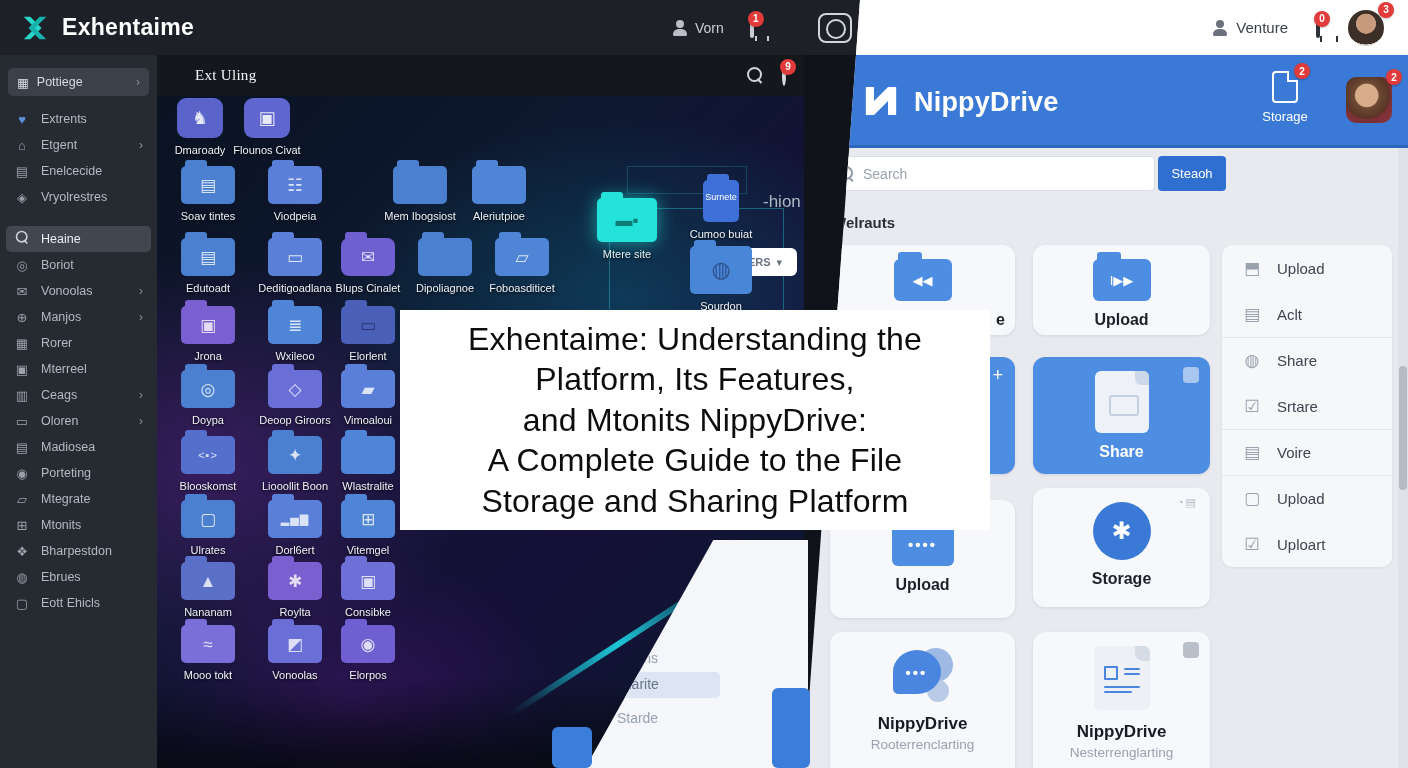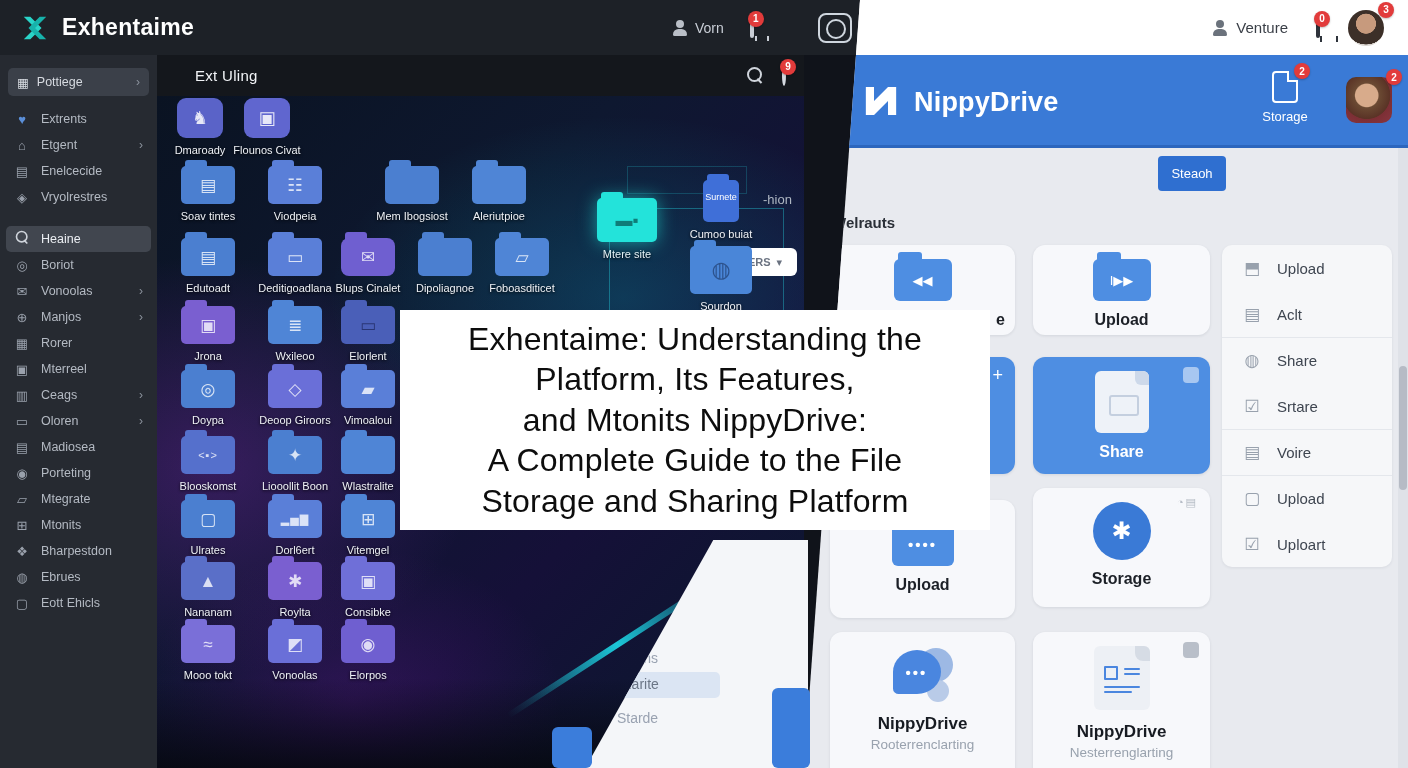--- a/index.html
+++ b/index.html
@@ -35,21 +35,21 @@
   .si { display:flex; align-items:center; height:26px; padding:0 14px; gap:11px;
     color:#b4bac3; font-size:12.5px; white-space:nowrap; }
   .si .ic { width:16px; text-align:center; font-size:13px; color:#9aa1ac; flex:0 0 16px; }
   .si .chev { margin-left:auto; color:#8b929d; font-size:12px; }
   .si.active { background:#41464f; border-radius:5px; margin:0 6px; padding:0 8px; color:#eceff3; }
   .sgap { height:16px; }
   .chev { color:#8b929d; font-size:12px; }
 
   .c-topbar { position:absolute; left:157px; top:55px; width:647px; height:41px; background:#14171c;
     z-index:1; display:flex; align-items:center; }
-  .c-title { color:#f2f4f7; font-size:15px; margin-left:38px; letter-spacing:.3px; }
+  .c-title { color:#f2f4f7; font-size:15px; margin-left:38px; letter-spacing:.3px;font-family:Liberation Serif, serif; }
   .mag { position:relative; width:17px; height:17px; display:inline-block; }
   .mag::before { content:""; position:absolute; left:0; top:0; width:11px; height:11px;
     border:2px solid #cfd4db; border-radius:50%; }
   .mag::after { content:""; position:absolute; left:11px; top:11px; width:6px; height:2px;
     background:#cfd4db; transform:rotate(45deg); transform-origin:0 0; }
   .c-top-icons { position:absolute; right:18px; display:flex; align-items:center; gap:18px; }
   .ring { position:relative; width:24px; height:24px; border:2px solid #d5dae1; border-radius:50%; }
 
   .desktop { position:absolute; left:157px; top:96px; width:647px; height:672px; overflow:hidden; z-index:1;
     background:
@@ -67,21 +67,21 @@
     display:flex; align-items:center; justify-content:center; }
   .folder::before { content:""; position:absolute; top:-6px; left:4px; width:22px; height:8px;
     background:inherit; border-radius:3px 3px 0 0; }
   .fg { color:rgba(255,255,255,.78); font-size:17px; line-height:1; }
   .fg.small { font-size:11px; letter-spacing:1px; }
   .flabel { font-size:11px; color:#eef1f6; margin-top:6px; text-shadow:0 1px 3px rgba(0,0,0,.9); white-space:nowrap; }
   .appic { width:46px; height:40px; border-radius:9px; margin:0 auto; display:flex; align-items:center;
     justify-content:center; color:rgba(255,255,255,.85); font-size:18px; }
   .ddp { position:absolute; background:#fff; border-radius:6px; display:flex; align-items:center;
     gap:6px; justify-content:center; color:#6a7280; font-size:11px; font-weight:700; }
-  .ghost-txt { position:absolute; color:#aeb6c2; font-size:13px; }
+  .ghost-txt { position:absolute; color:#aeb6c2; font-size:17px; }
   .intxt { position:absolute; top:12px; left:0; right:0; text-align:center; color:#fff; font-size:9px; }
 
   
   .wedge { position:absolute; left:552px; top:540px; width:256px; height:228px; background:#f4f6f9;
     z-index:3; clip-path:polygon(63% 0, 100% 0, 100% 100%, 13% 100%); }
   .w-title { position:absolute; left:46px; top:26px; font-size:19px; color:#8a93a3; font-weight:700; }
   .w-it { position:absolute; left:46px; font-size:14px; color:#99a2b1; display:flex; gap:8px; align-items:center; }
   .w-hl { position:absolute; left:30px; top:132px; width:138px; height:26px; background:#dbe5f3; border-radius:5px; }
   .blue-rect { position:absolute; background:#3b7ddb; border-radius:6px; z-index:3; }
 
@@ -320,21 +320,21 @@
           <span class="fg">▤</span>
         </div>
       <div class="flabel">Soav tintes</div>
       </div>
     <div class="fi" style="left:95px;top:70px">
       <div class="folder" style="background:#5a7fd8">
           <span class="fg">☷</span>
         </div>
       <div class="flabel">Viodpeia</div>
       </div>
-    <div class="fi" style="left:212px;top:70px">
+    <div class="fi" style="left:220px;top:70px">
       <div class="folder" style="background:#4b7fd0"></div>
       <div class="flabel">Mem Ibogsiost</div>
       </div>
     <div class="fi" style="left:299px;top:70px">
       <div class="folder" style="background:#4f85d6"></div>
       <div class="flabel">Aleriutpioe</div>
       </div>
 
     <div class="fi" style="left:8px;top:142px">
       <div class="folder" style="background:#4b7fd0">
@@ -555,20 +555,24 @@
         </div>
         <div class="stor-label">Storage</div>
       </div>
       <div style="position:absolute;left:542px;top:22px">
         <div class="avatar-sq" style="position:static"></div>
         <span class="badge">2</span>
       </div>
     </div>
 
     <div class="r-body">
+      <div class="srch">
+        <span class="g-mag"></span>
+        <input type="text" placeholder="Search" style="">
+      </div>
       <button class="srch-btn">Steaoh</button>
       <div class="sect">Welrauts</div>
 
       <div class="card" style="left:26px;top:97px;width:185px;height:90px">
         <div class="bfolder">
             <span style="font-size:13px">◀◀</span>
           </div>
         <div class="card-label" style="text-align:right;padding-right:10px">e</div>
       </div>
       <div class="card blue" style="left:26px;top:209px;width:185px;height:117px">

